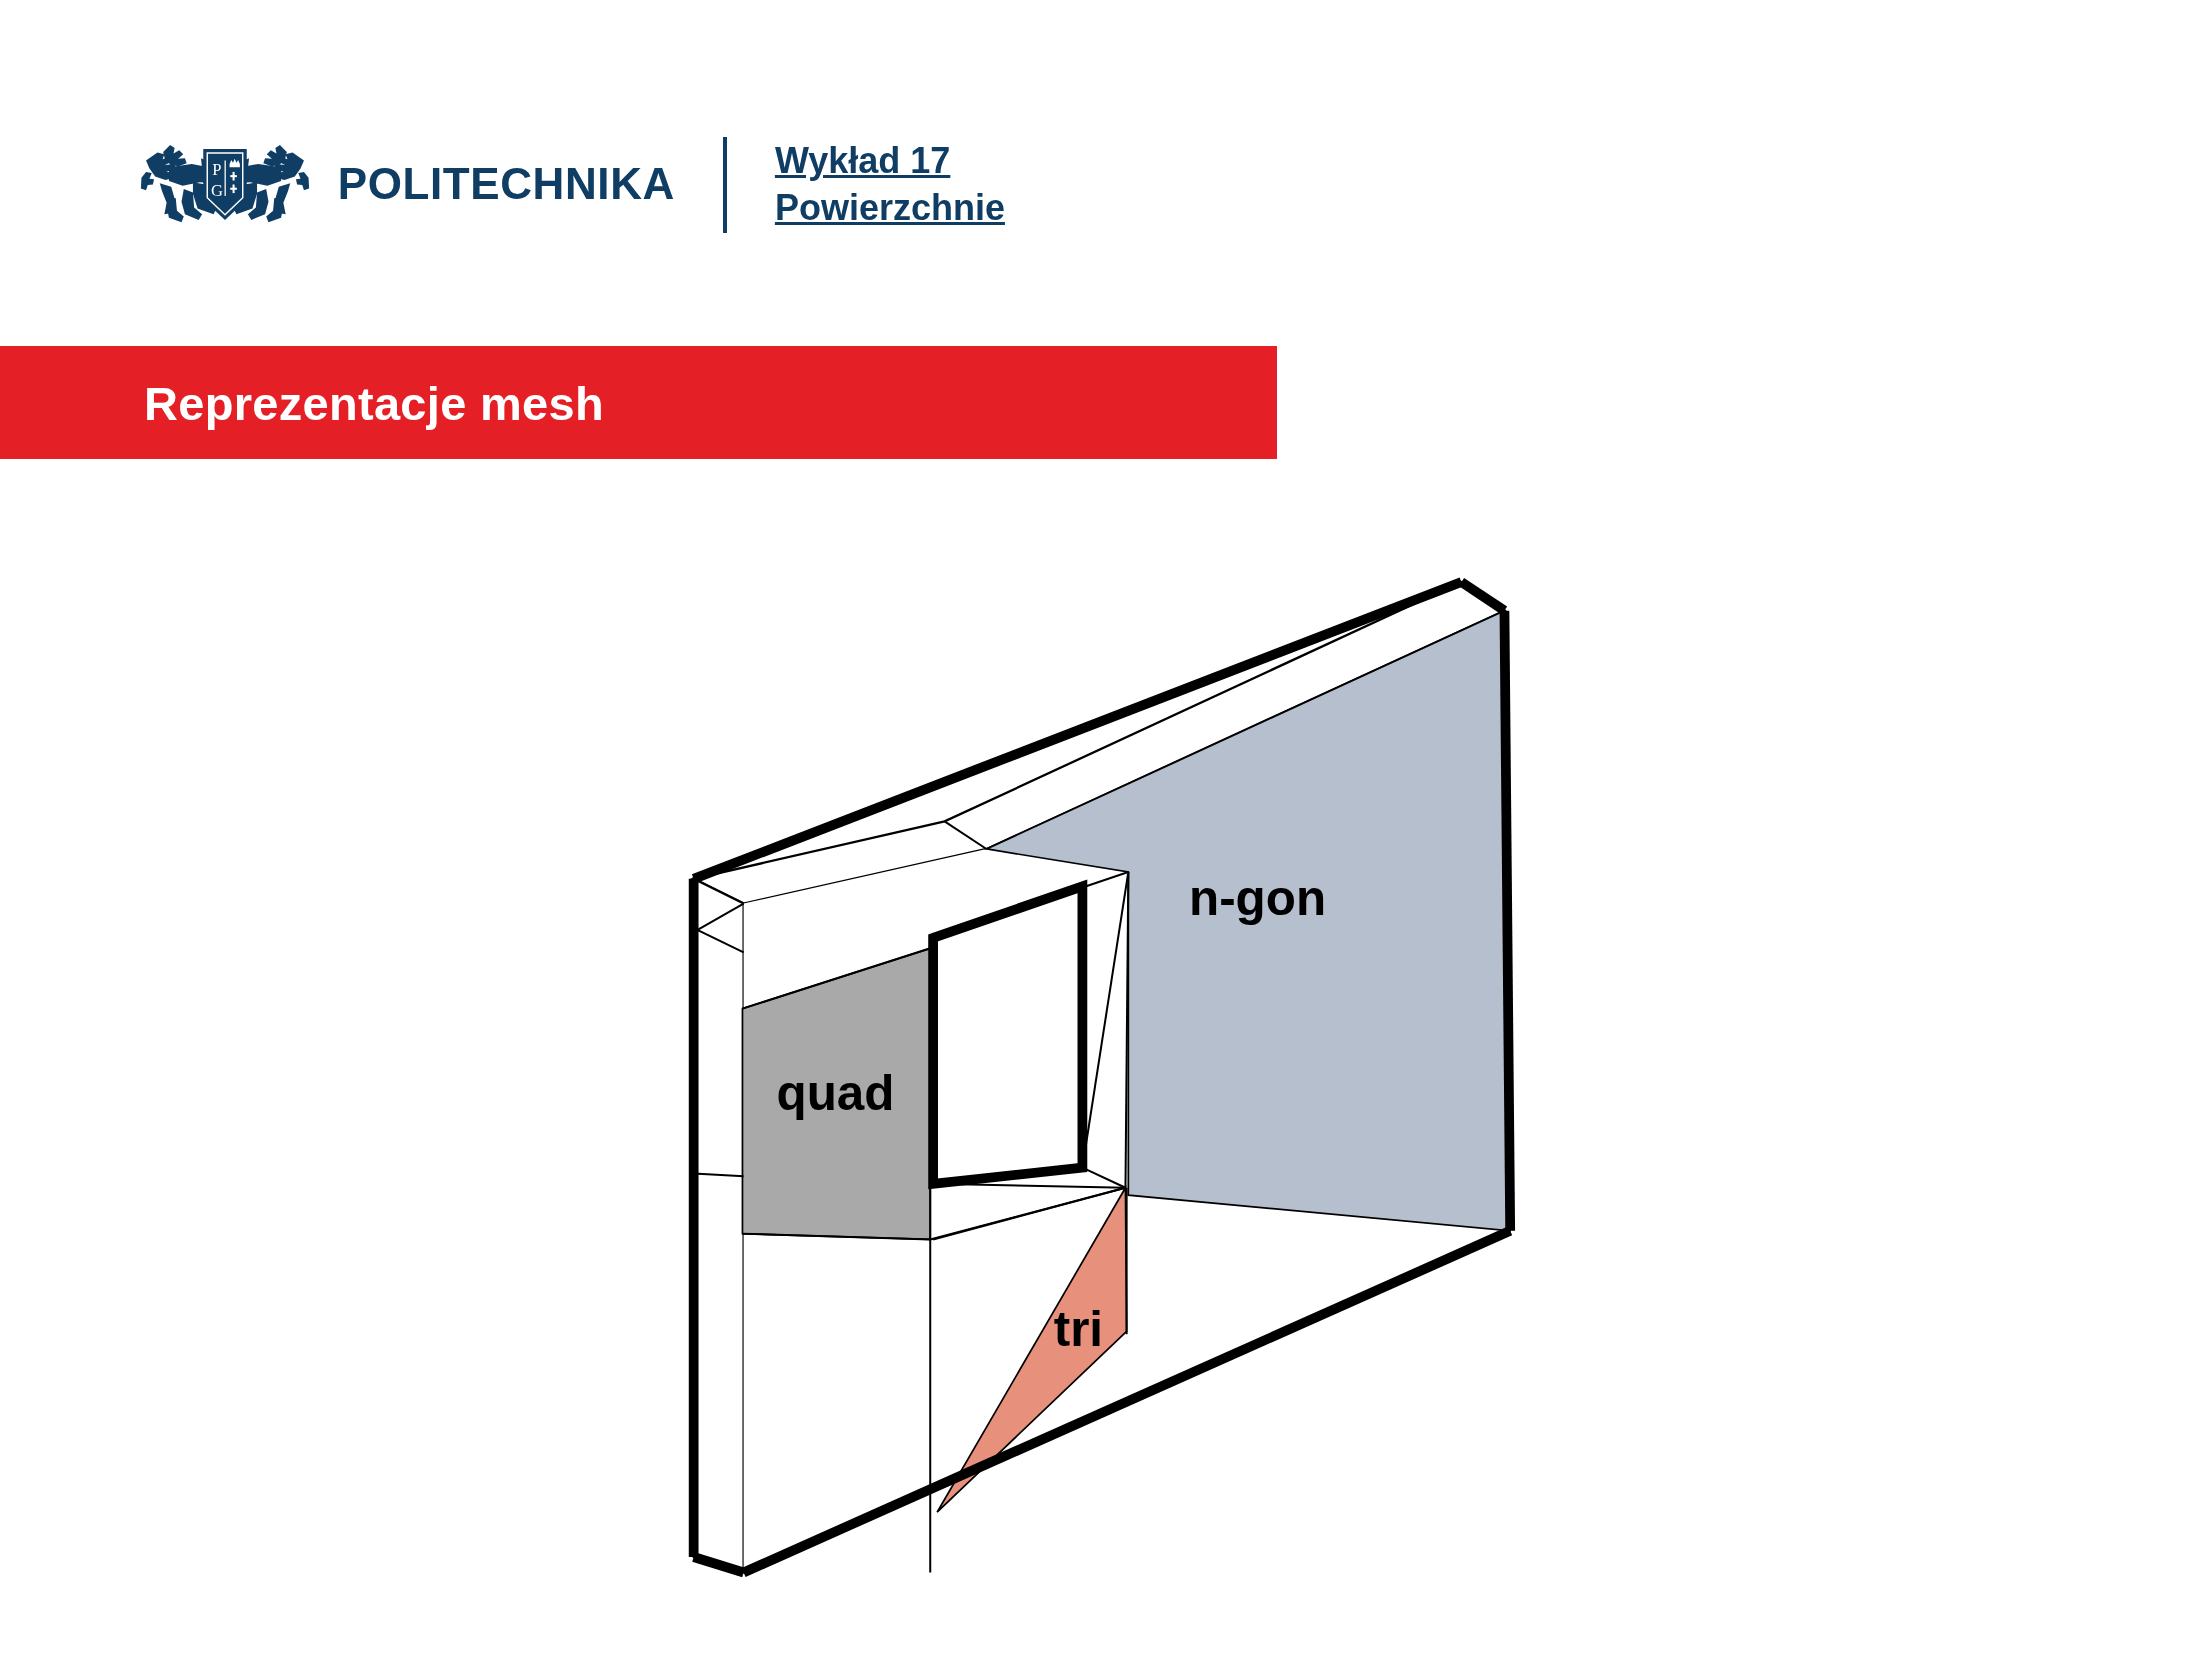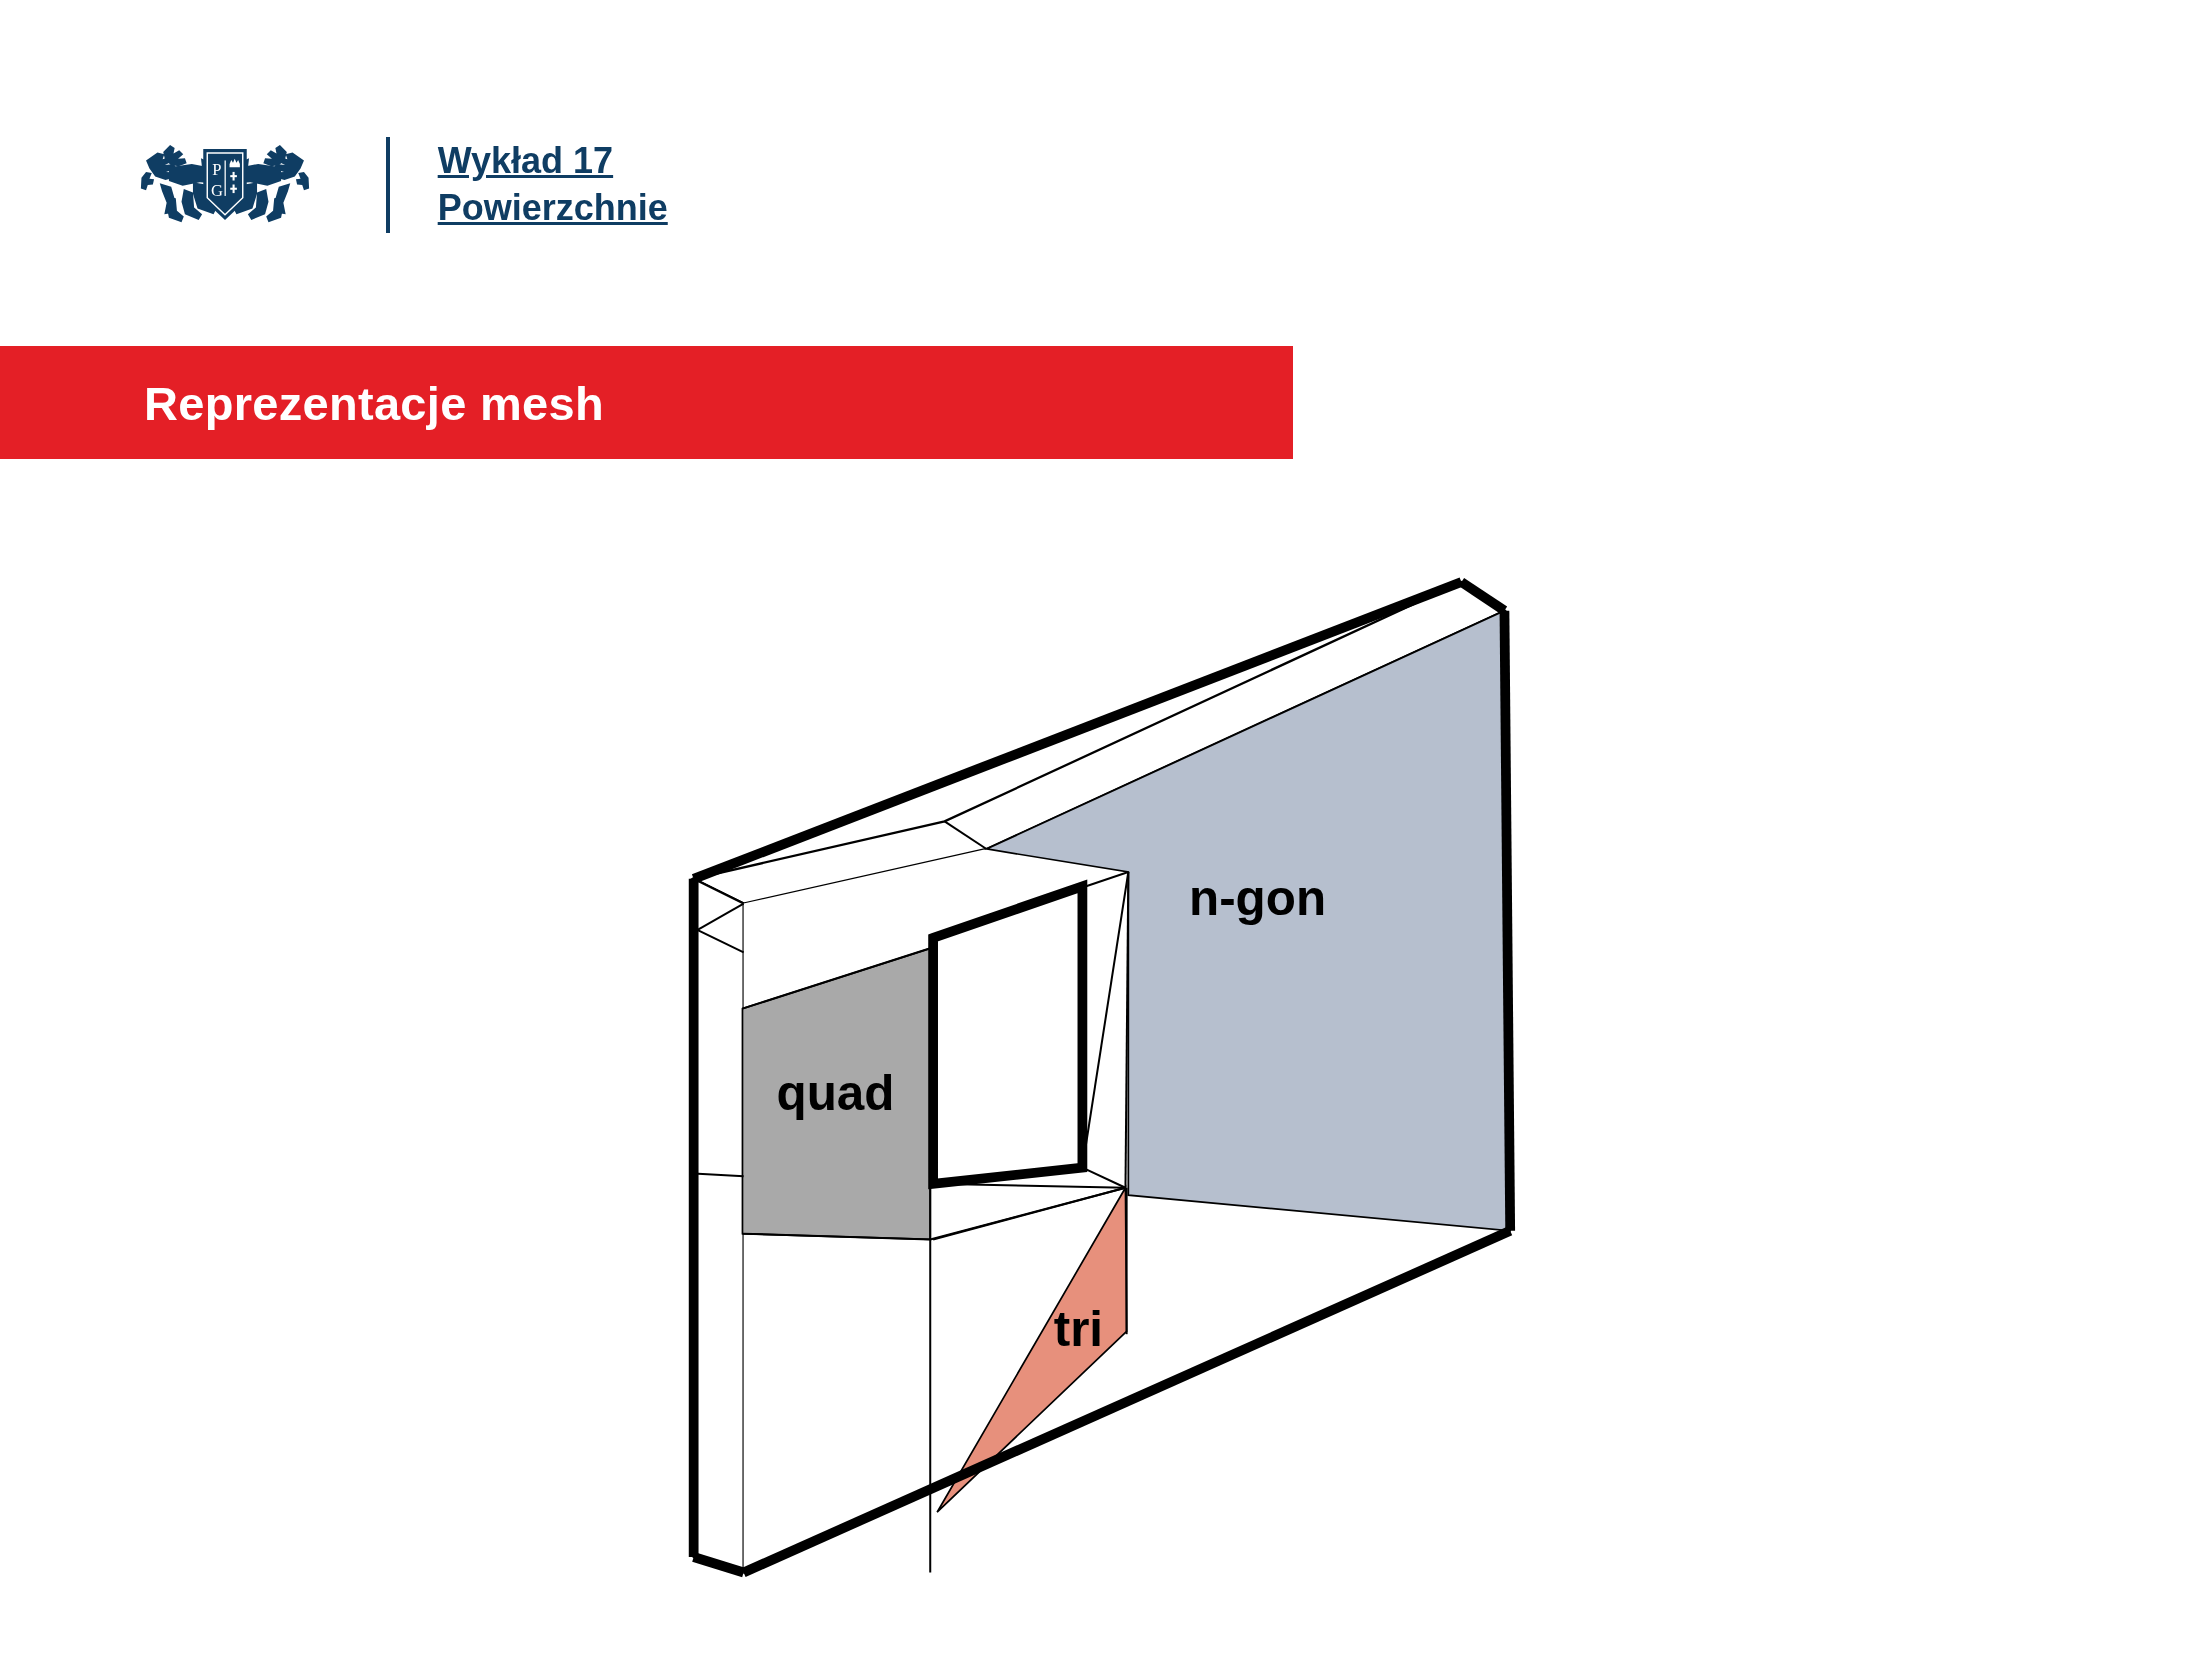--- a/index.html
+++ b/index.html
@@ -62,21 +62,20 @@
   }
 
   
   .title-band {
     position: absolute;
     left: 0;
     top: 346px;
     width: 1277px;
     height: 113px;
     background: #E41F26;
-    padding-left: 16px;
   }
   .title-band-text {
     position: absolute;
     left: 144px;
     top: 30px;
     color: #FFFFFF;
     font-weight: bold;
     font-size: 47px;
     letter-spacing: 0.3px;
     white-space: nowrap;
@@ -148,20 +147,21 @@
       <g fill="#ffffff">
         <path d="M168 54 l3 -7 3 5 3 -7 3 7 3 -5 3 7 v6 h-18z"></path>
         <rect x="173.2" y="68" width="3.6" height="15"></rect>
         <rect x="169.2" y="73.6" width="11.6" height="3.6"></rect>
         <rect x="173.2" y="90" width="3.6" height="15"></rect>
         <rect x="169.2" y="95.6" width="11.6" height="3.6"></rect>
       </g>
     </svg>
 
     <div class="brand-wordmark">
+      <div>POLITECHNIKA</div>
     </div>
 
     <div class="brand-divider"></div>
 
     <div class="lecture-block">
       <div>Wykład 17</div>
       <div>Powierzchnie</div>
     </div>
   </div>
 </div>

